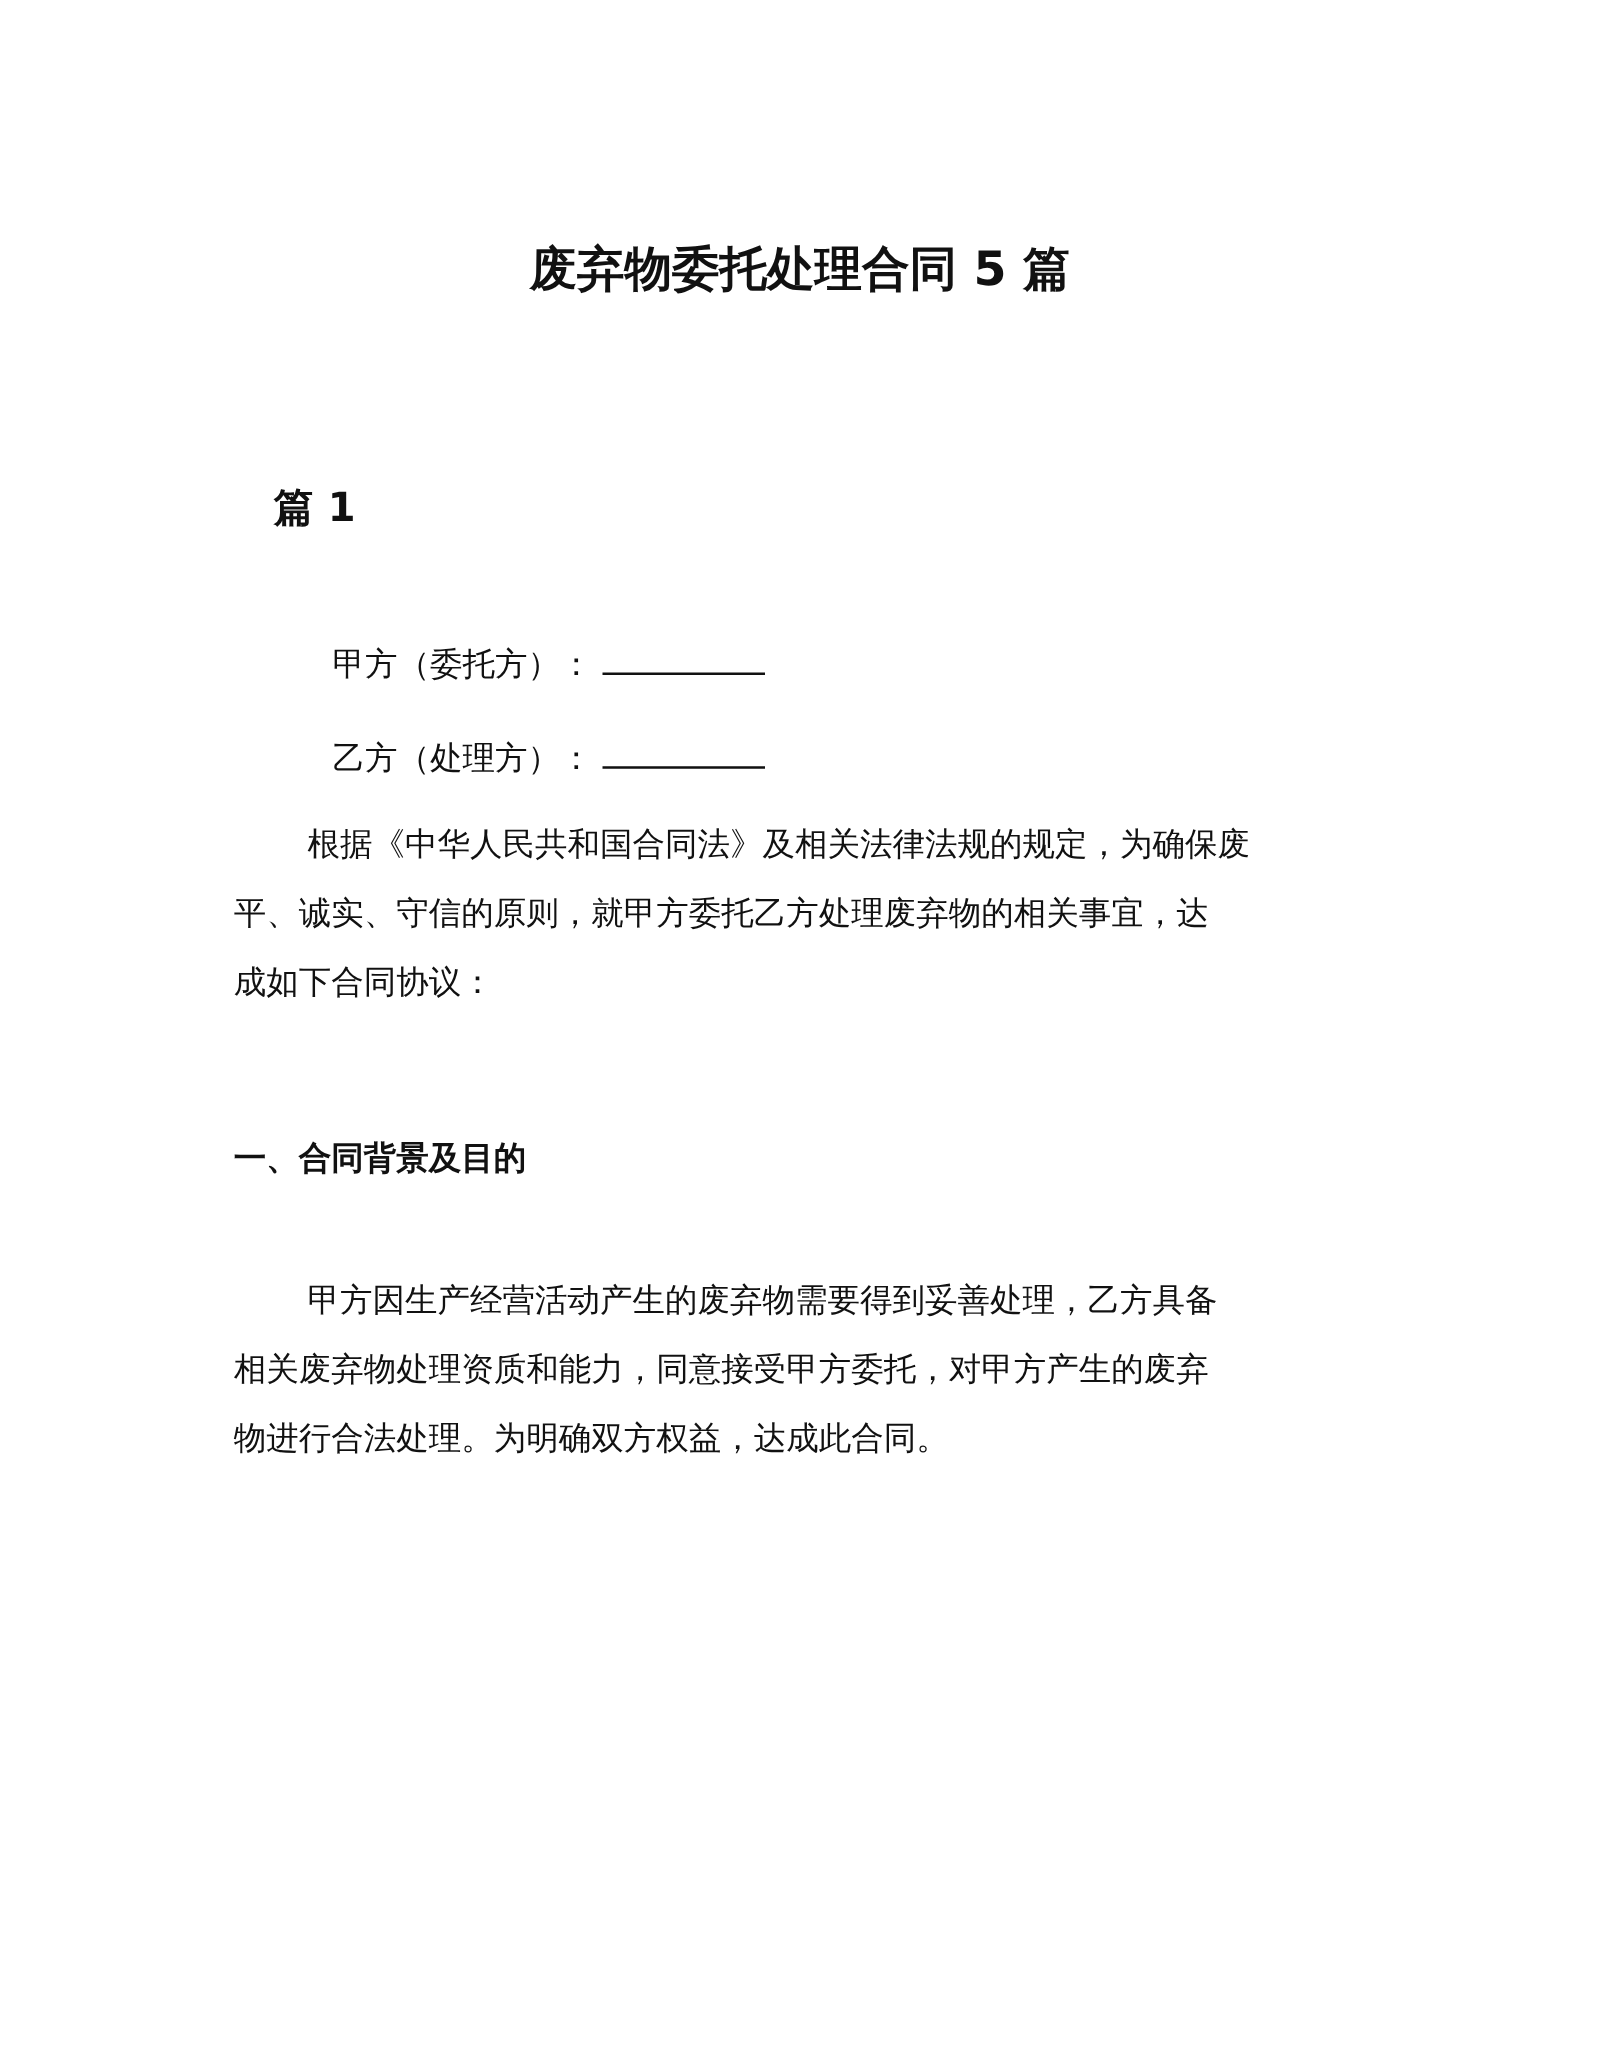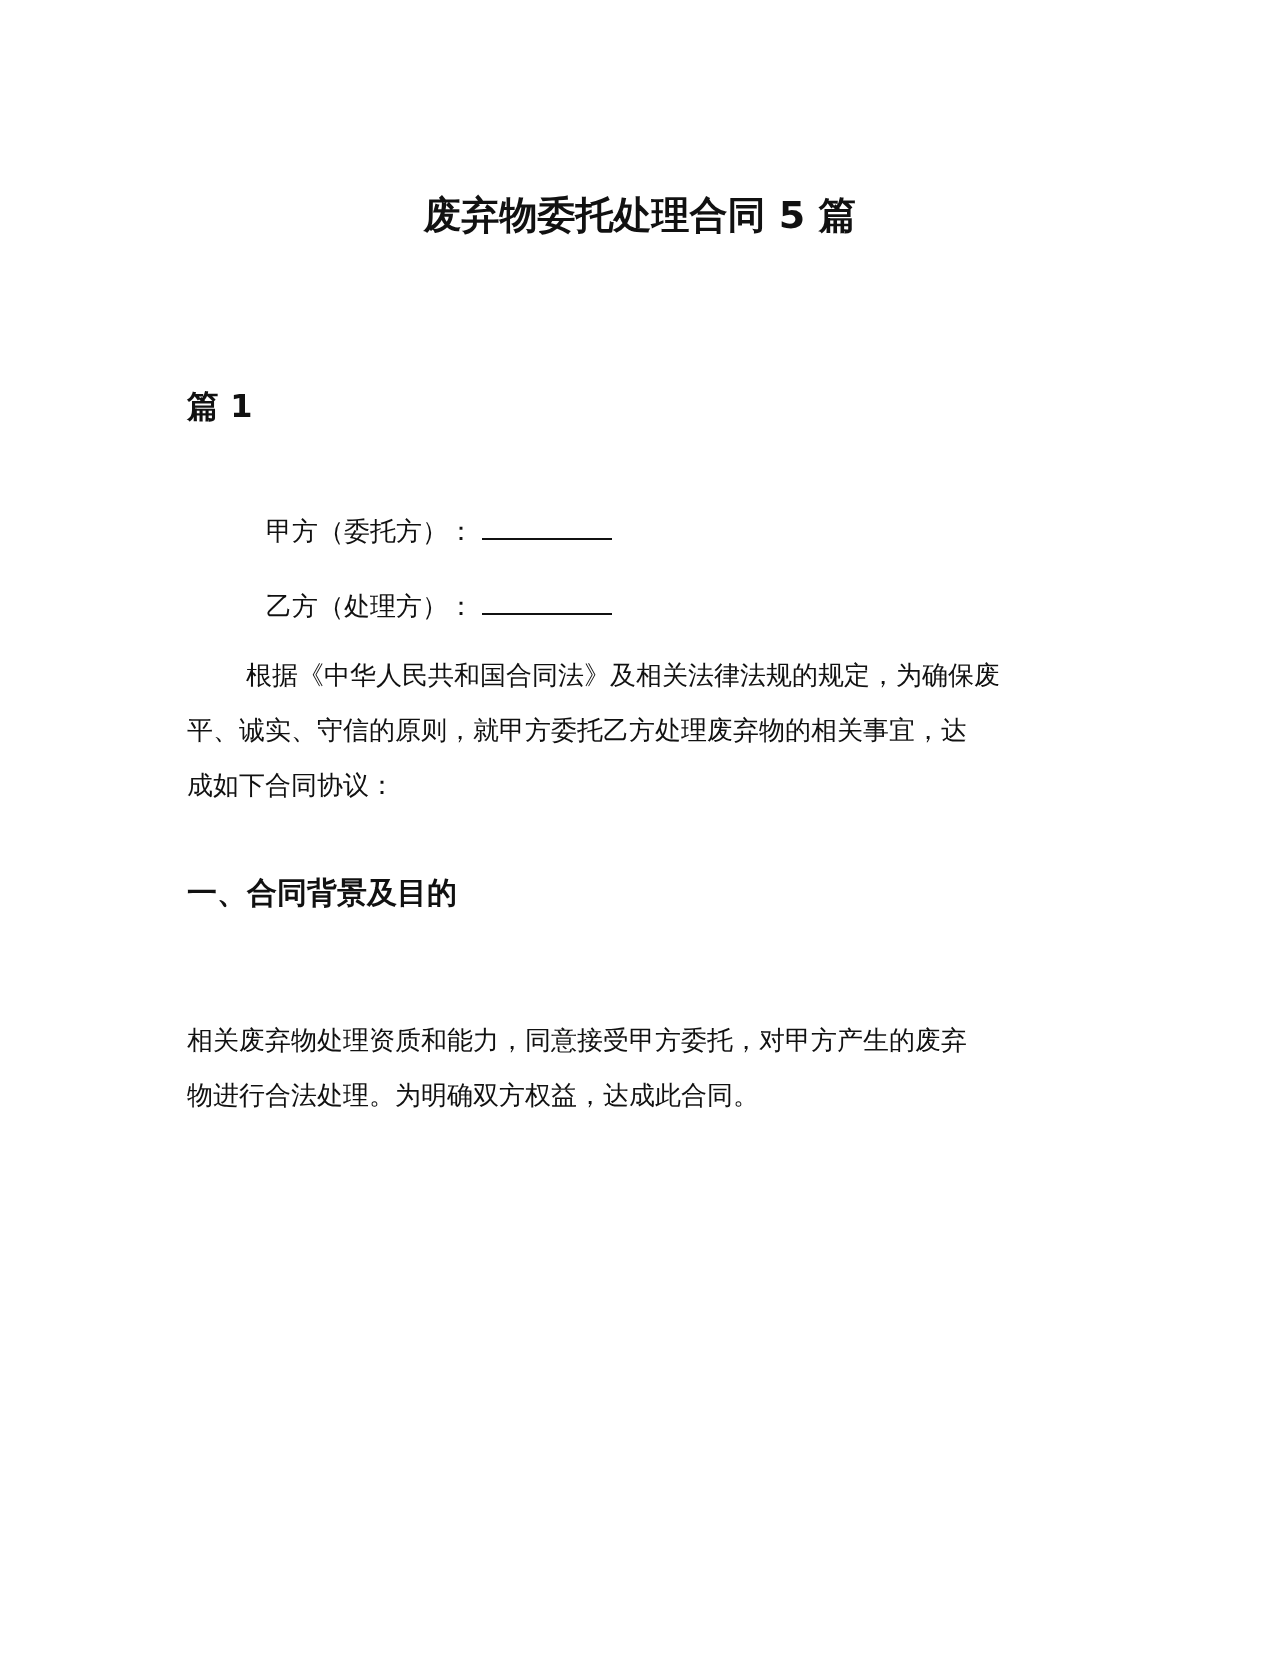--- a/index.html
+++ b/index.html
@@ -29,35 +29,36 @@
     }
     .para .line { display: block; white-space: nowrap; font-family: Liberation Mono, monospace; }
     .para .indent { padding-left: 59px; }
   </style>
 </head>
 <body>
 
 <div class="page">
   <div class="title">废弃物委托处理合同 5 篇</div>
 
-  <div class="section-h" style="top:384px;">篇 1</div>
+  <div class="section-h" style="top:384px;margin-left:32px;">篇 1</div>
 
   <div class="party" style="top:510px;">
     <span>甲方（委托方）：</span><span class="blank"></span>
   </div>
 
   <div class="party" style="top:585px;">
     <span>乙方（处理方）：</span><span class="blank"></span>
   </div>
 
   <div class="para" style="top:650px;">
     <span class="line indent">根据《中华人民共和国合同法》及相关法律法规的规定，为确保废</span>
     <span class="line">平、诚实、守信的原则，就甲方委托乙方处理废弃物的相关事宜，达</span>
     <span class="line">成如下合同协议：</span>
   </div>
 
-  <div class="section-h" style="top:871px; font-size:30px;">一、合同背景及目的</div>
+  <div class="section-h" style="top:905px; font-size:26px;">一、合同背景及目的</div>
 
   <div class="para" style="top:1015px;">
+    <span class="line indent">甲方因生产经营活动产生的废弃物需要得到妥善处理，乙方具备</span>
     <span class="line">相关废弃物处理资质和能力，同意接受甲方委托，对甲方产生的废弃</span>
     <span class="line">物进行合法处理。为明确双方权益，达成此合同。</span>
   </div>
 </div>
 
 </body></html>

